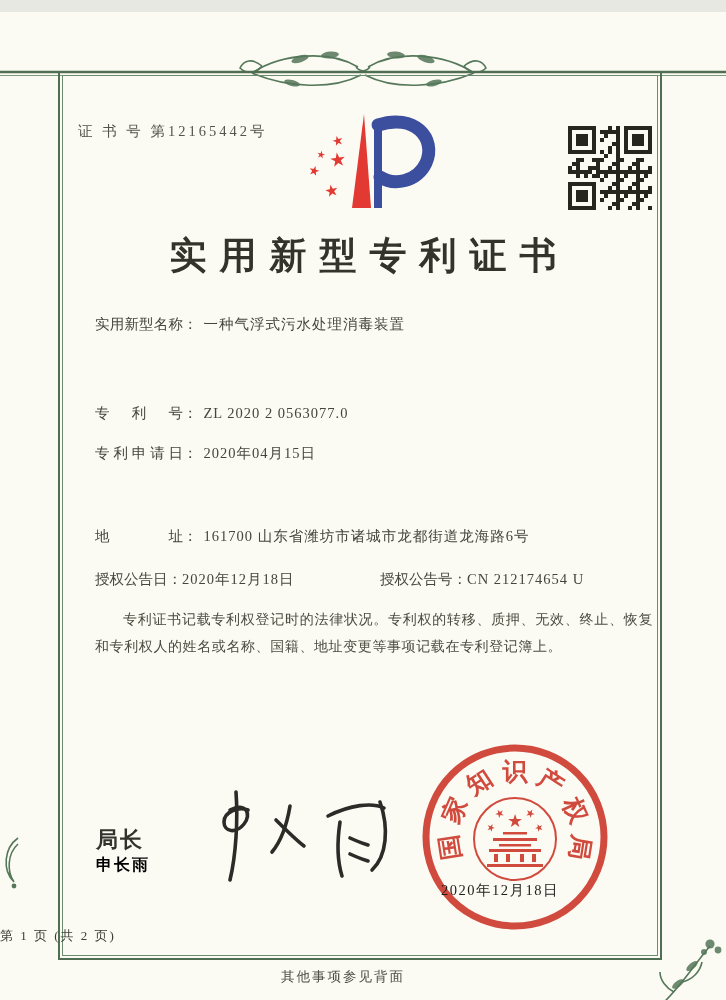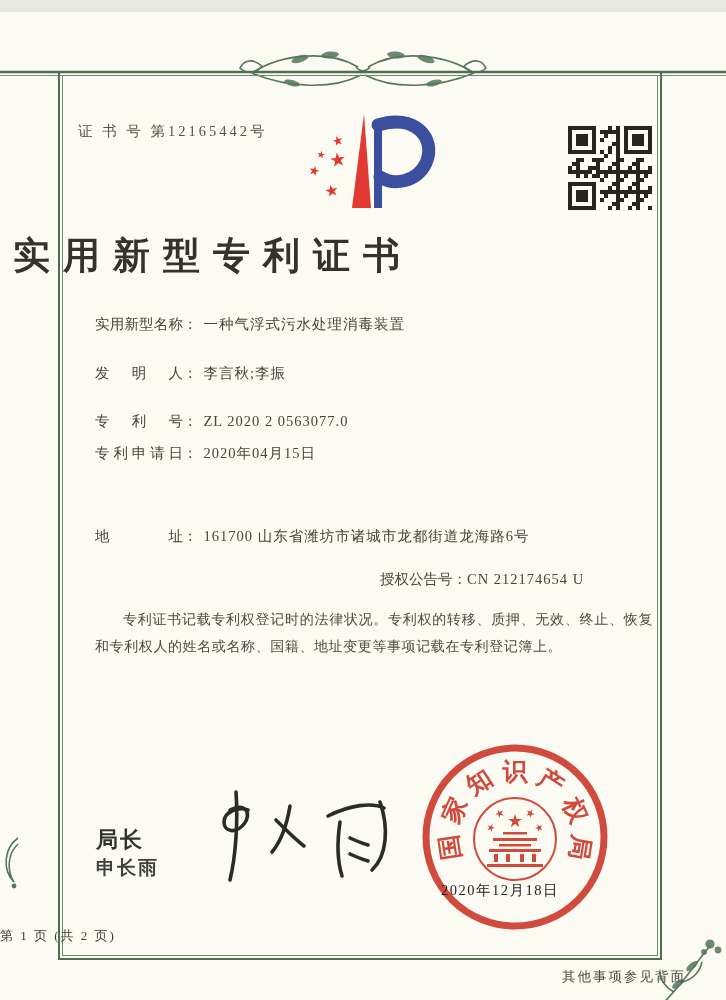--- a/index.html
+++ b/index.html
@@ -11,47 +11,47 @@
   .frame-inner{position:absolute;inset:2px;border:1px solid #6b8a6e;}
   
   .orn{position:absolute;pointer-events:none;}
   
   .cert-no{position:absolute;left:78px;top:110px;font-size:14.5px;letter-spacing:3px;color:#53534a;}
   
   .logo{position:absolute;left:288px;top:100px;}
   
   .qr{position:absolute;left:566px;top:112px;}
   
-  .title{position:absolute;left:0;right:0;top:219px;font-size:37px;
+  .title{position:absolute;left:0;right:0;top:219px;text-align:center;font-size:37px;
          font-weight:bold;letter-spacing:13px;text-indent:13px;color:#33332c;}
   
   .frow{position:absolute;left:95px;right:60px;height:22px;font-size:14.5px;color:#45453b;white-space:nowrap;}
   .fl{display:inline-block;width:88px;text-align:justify;text-align-last:justify;vertical-align:top;}
   .fc{display:inline-block;margin-right:6px;}
   .fv{letter-spacing:1px;}
-  .r1{top:303px}.r2{top:352px}.r3{top:400px}.r4{top:432px}.r5{top:473px}.r6{top:515px}.r7{top:558px}
+  .r1{top:303px}.r2{top:352px}.r3{top:392px}.r4{top:432px}.r5{top:473px}.r6{top:515px}.r7{top:558px}
   .grant2{position:absolute;left:285px;top:0;}
   
   .bodytext{position:absolute;left:95px;top:594px;width:558px;font-size:14px;line-height:1.95;
             letter-spacing:.6px;color:#4b4b40;text-align:justify;}
   .bodytext p{margin:0;text-indent:2em;}
   
   .signer-title{position:absolute;left:96px;top:813px;font-family:"Liberation Sans","DejaVu Sans",sans-serif;
                 font-weight:700;font-size:22px;color:#33332e;letter-spacing:2px;}
   .signer-name{position:absolute;left:96px;top:843px;font-family:"Liberation Sans","DejaVu Sans",sans-serif;
-               font-weight:700;font-size:19px;color:#404040;letter-spacing:2px;}
+               font-weight:700;font-size:16px;color:#000000;letter-spacing:2px;}
   .signature{position:absolute;left:200px;top:768px;}
   
   .seal{position:absolute;left:415px;top:723px;opacity:.9;mix-blend-mode:multiply;}
   .seal-char{font-size:25px;font-weight:bold;fill:#cf382c;text-anchor:middle;dominant-baseline:central;
              font-family:"Liberation Serif","DejaVu Serif",serif;}
   .seal-date{position:absolute;left:441px;top:869px;font-size:14.5px;color:#1e1e1c;letter-spacing:1.5px;z-index:5;}
   
   .pagefoot{position:absolute;left:0;right:6px;top:915px;font-size:13px;color:#3d3d34;letter-spacing:2px;}
-  .backnote{position:absolute;left:0;right:40px;top:956px;text-align:right;font-size:13.5px;color:#4b4b40;letter-spacing:2px;}
+  .backnote{position:absolute;left:0;right:40px;top:956px;text-align:center;font-size:13.5px;color:#4b4b40;letter-spacing:2px;}
   
   .scan-edge{position:absolute;left:12px;right:8px;bottom:3px;height:5px;background:#a3a39a;
              border-radius:3px;opacity:.75;}
 </style>
 </head>
 <body>
 
 <div id="page">
 
   <svg class="orn" style="left:0;top:34px" width="726" height="54" viewBox="0 0 726 54">
@@ -249,33 +249,33 @@
         <rect x="4" y="60" width="20" height="20" fill="#fcfbf3"></rect>
         <rect x="8" y="64" width="12" height="12" fill="#26261f"></rect>
       </g>
   </svg>
 
   <div class="title">实用新型专利证书</div>
 
   <div class="frow r1">
     <span class="fl">实用新型名称</span><span class="fc">：</span><span class="fv">一种气浮式污水处理消毒装置</span>
   </div>
-  <div class="frow r2">
-    <span class="fl">发明人</span><span class="fc">：</span><span class="fv">李言秋;李振</span>
-  </div>
   <div class="frow r3">
     <span class="fl">专利号</span><span class="fc">：</span><span class="fv">ZL 2020 2 0563077.0</span>
   </div>
   <div class="frow r4">
     <span class="fl">专利申请日</span><span class="fc">：</span><span class="fv">2020年04月15日</span>
   </div>
   <div class="frow r6">
     <span class="fl">地址</span><span class="fc">：</span><span class="fv">161700 山东省潍坊市诸城市龙都街道龙海路6号</span>
   </div>
   <div class="frow r7">
+    <span>
+      <span>授权公告日</span><span>：</span><span class="fv">2020年12月18日</span>
+    </span>
     <span class="grant2">
       <span>授权公告号</span><span>：</span><span class="fv">CN 212174654 U</span>
     </span>
   </div>
 
   <div class="bodytext">
     <p>专利证书记载专利权登记时的法律状况。专利权的转移、质押、无效、终止、恢复和专利权人的姓名或名称、国籍、地址变更等事项记载在专利登记簿上。</p>
   </div>
 
   <div class="signer-title">局长</div>

